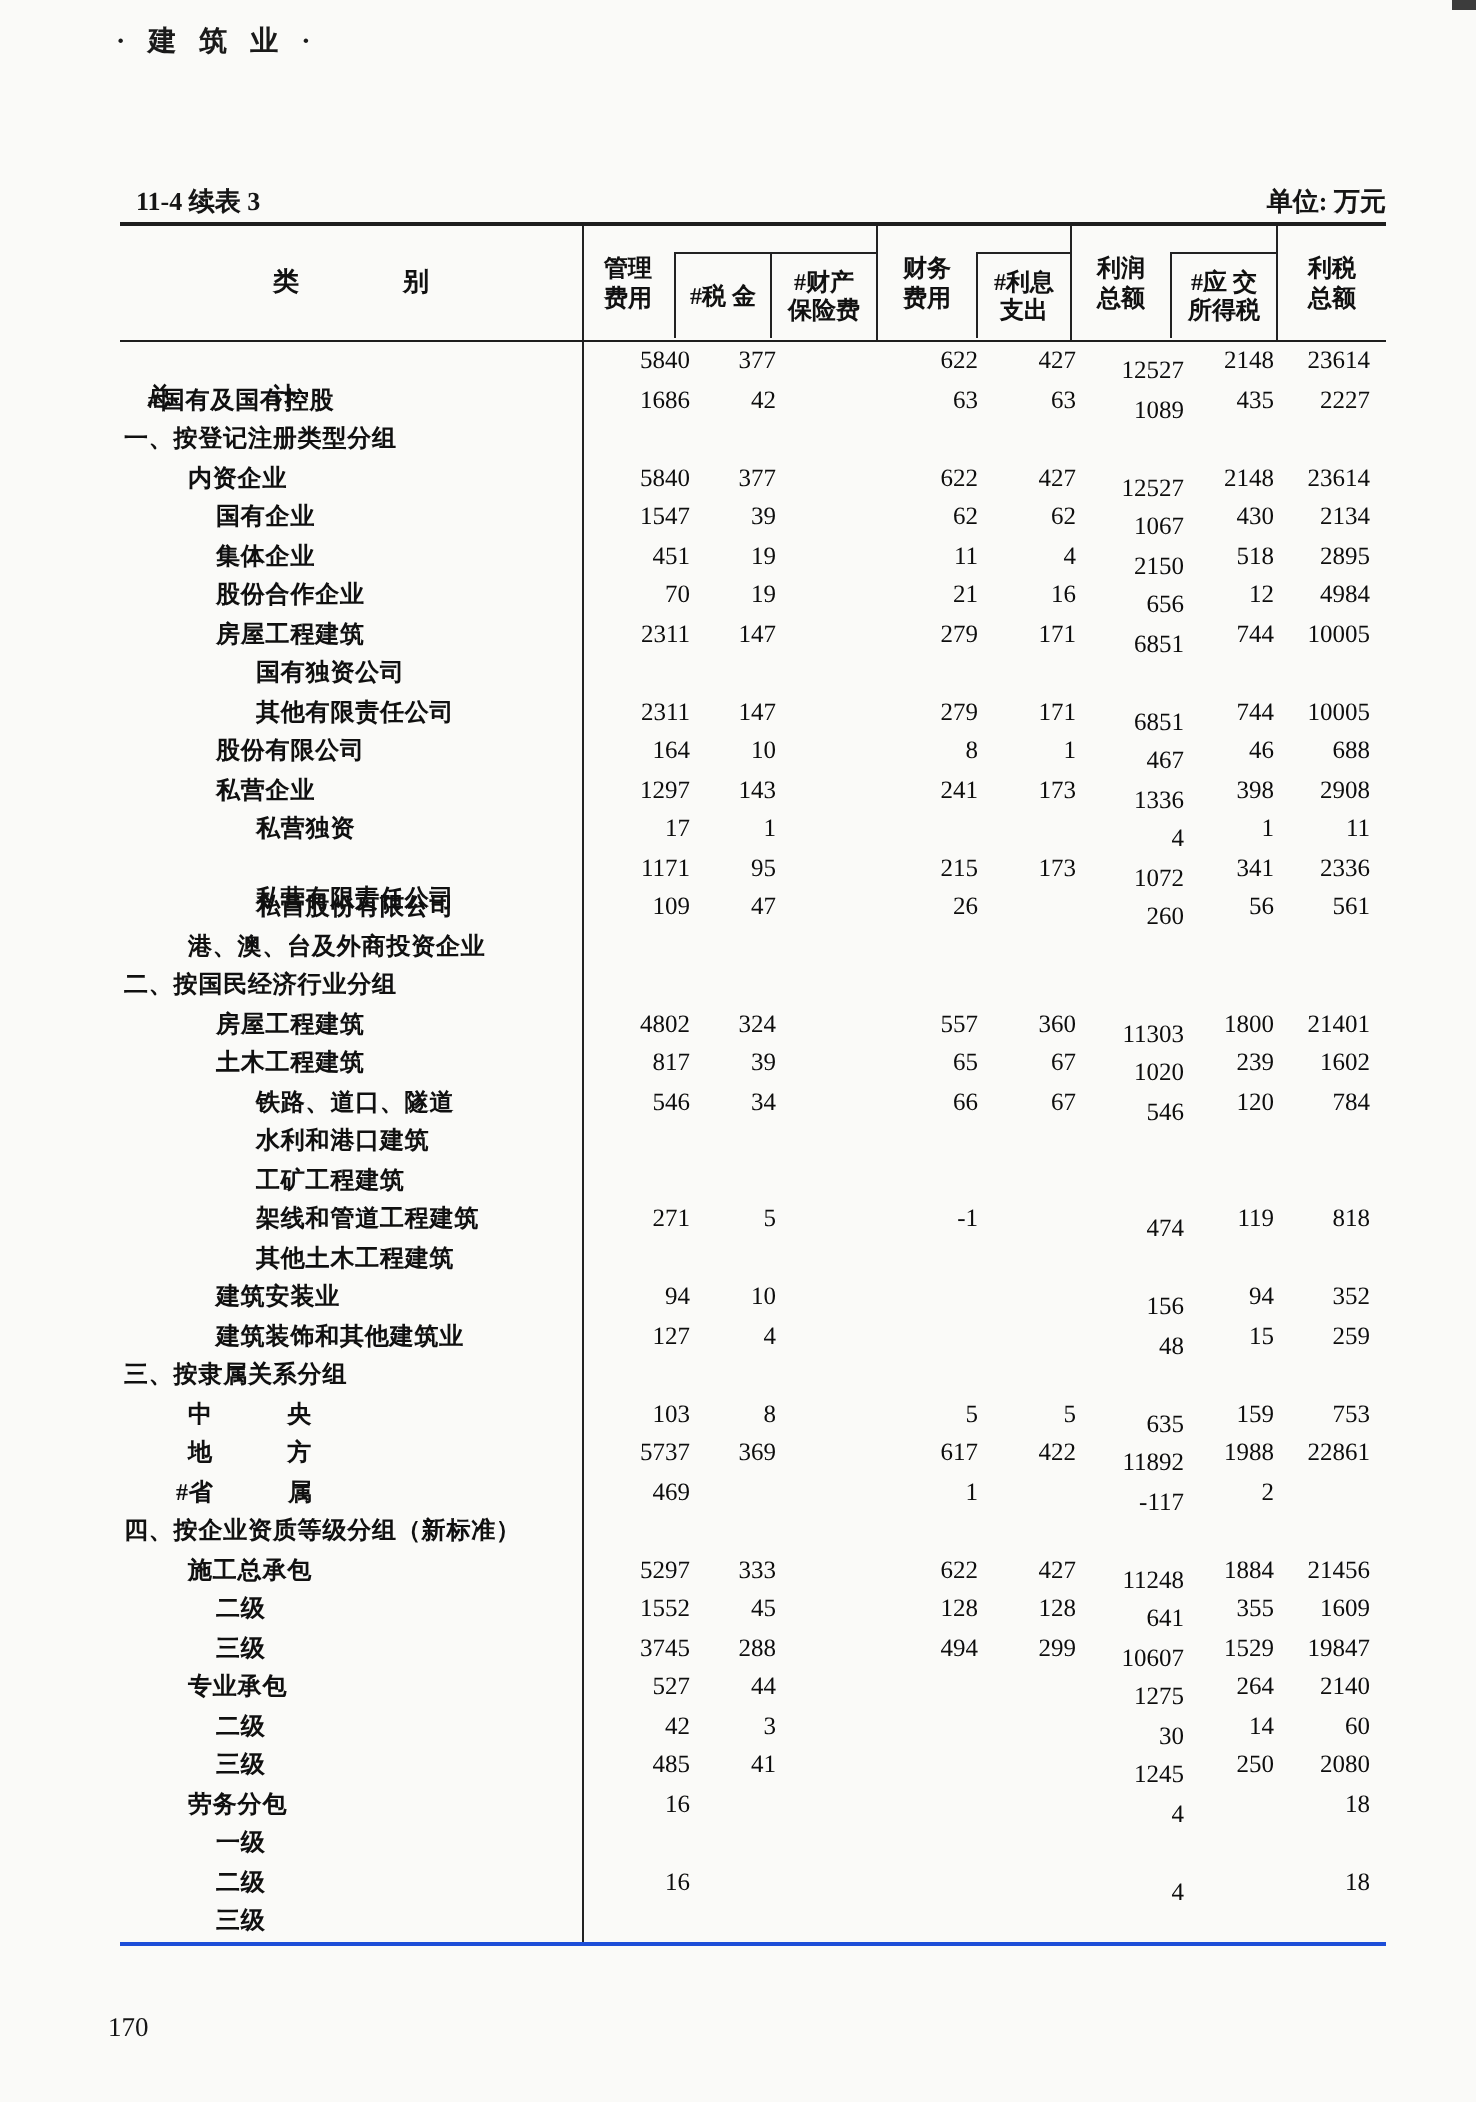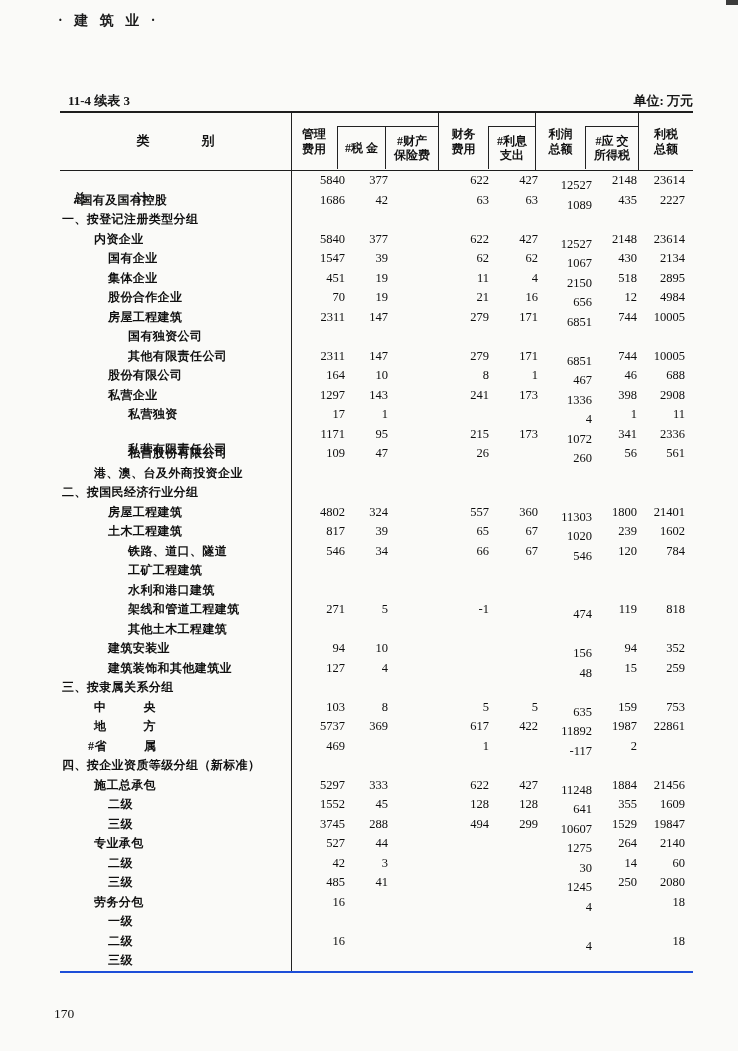--- a/index.html
+++ b/index.html
@@ -315,32 +315,32 @@
         <div class="tcell c0">546</div>
         <div class="tcell c1">34</div>
         <div class="tcell c2"></div>
         <div class="tcell c3">66</div>
         <div class="tcell c4">67</div>
         <div class="tcell c5">546</div>
         <div class="tcell c6">120</div>
         <div class="tcell c7">784</div>
       </div>
       <div class="trow">
+        <div class="tlabel" style="padding-left: 68px;">水利和港口建筑</div>
+        <div class="tcell c0"></div>
+        <div class="tcell c1"></div>
+        <div class="tcell c2"></div>
+        <div class="tcell c3"></div>
+        <div class="tcell c4"></div>
+        <div class="tcell c5"></div>
+        <div class="tcell c6"></div>
+        <div class="tcell c7"></div>
+      </div>
+      <div class="trow">
         <div class="tlabel" style="padding-left: 68px;">工矿工程建筑</div>
-        <div class="tcell c0"></div>
-        <div class="tcell c1"></div>
-        <div class="tcell c2"></div>
-        <div class="tcell c3"></div>
-        <div class="tcell c4"></div>
-        <div class="tcell c5"></div>
-        <div class="tcell c6"></div>
-        <div class="tcell c7"></div>
-      </div>
-      <div class="trow">
-        <div class="tlabel" style="padding-left: 68px;">水利和港口建筑</div>
         <div class="tcell c0"></div>
         <div class="tcell c1"></div>
         <div class="tcell c2"></div>
         <div class="tcell c3"></div>
         <div class="tcell c4"></div>
         <div class="tcell c5"></div>
         <div class="tcell c6"></div>
         <div class="tcell c7"></div>
       </div>
       <div class="trow">
@@ -410,21 +410,21 @@
         <div class="tcell c7">753</div>
       </div>
       <div class="trow">
         <div class="tlabel" style="padding-left: 34px;">地　　　方</div>
         <div class="tcell c0">5737</div>
         <div class="tcell c1">369</div>
         <div class="tcell c2"></div>
         <div class="tcell c3">617</div>
         <div class="tcell c4">422</div>
         <div class="tcell c5">11892</div>
-        <div class="tcell c6">1987</div>
+        <div class="tcell c6">1988</div>
         <div class="tcell c7">22861</div>
       </div>
       <div class="trow">
         <div class="tlabel" style="padding-left: 28px;">#省　　　属</div>
         <div class="tcell c0">469</div>
         <div class="tcell c1"></div>
         <div class="tcell c2"></div>
         <div class="tcell c3">1</div>
         <div class="tcell c4"></div>
         <div class="tcell c5">-117</div>

